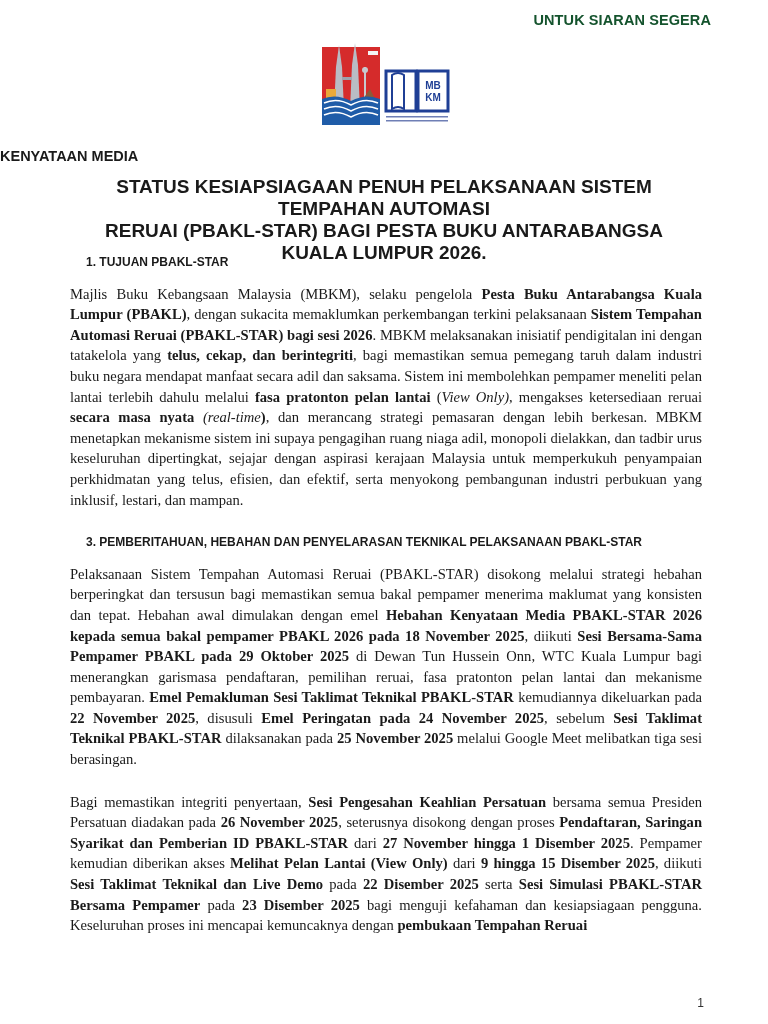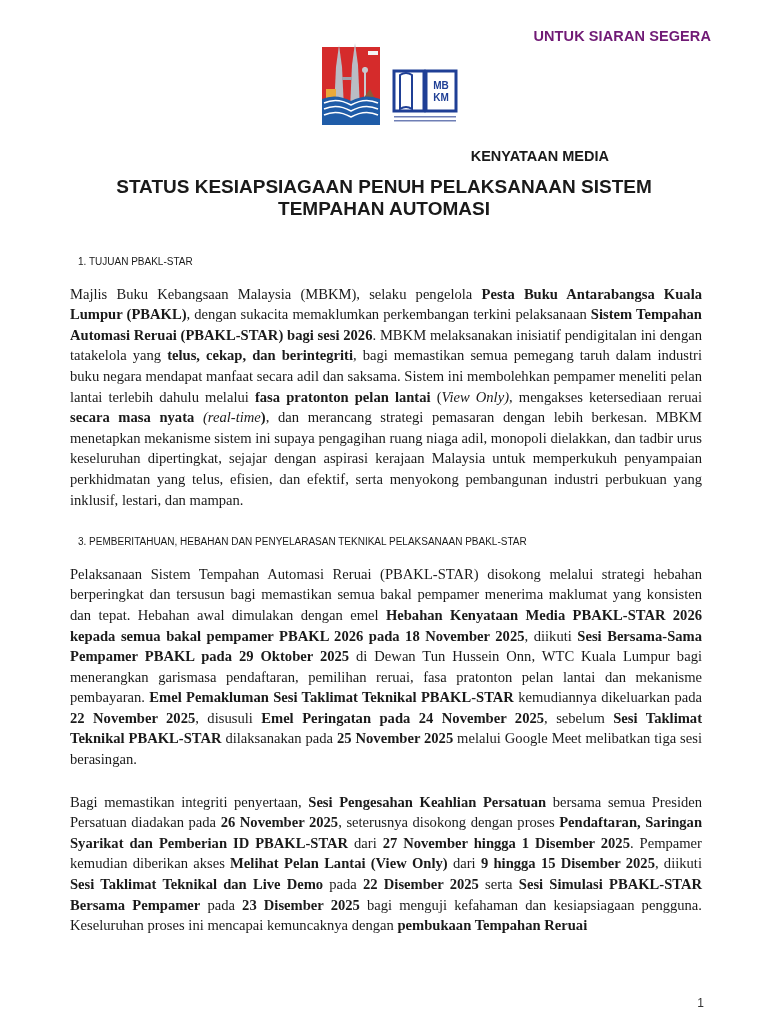--- a/index.html
+++ b/index.html
@@ -1,28 +1,28 @@
 <!DOCTYPE html>
 <html><head>
 <meta charset="utf-8">
 <style>
   html, body { margin: 0; padding: 0; background: #ffffff; }
   body { width: 768px; height: 1024px; position: relative; overflow: hidden;
          font-family: "Liberation Sans", sans-serif; color: #1a1a1a; }
-  .release-tag { position: absolute; top: 28px; right: 57px; color: #701a75;
+  .release-tag { position: absolute; top: 12px; right: 57px; color: #14532d;
                  font-weight: bold; font-size: 14.5px; letter-spacing: 0.1px; }
-  .logos { position: absolute; top: 37px; left: 320px; display: flex; align-items: flex-end; gap: 8px; }
+  .logos { position: absolute; top: 37px; left: 320px; display: flex; align-items: flex-end; }
   .logo-pbakl { width: 62px; height: 90px; }
   .logo-mbkm { width: 70px; height: 60px; margin-bottom: 2px; }
-  .title { position: absolute; top: 148px; left: 0; width: 609px; text-align: right;
+  .title { position: absolute; top: 148px; left: 0; width: 609px; text-align: left;
            font-weight: bold; font-size: 14.5px; }
   .subtitle { position: absolute; top: 176px; left: 70px; width: 628px; text-align: center;
               font-weight: bold; font-size: 19px; line-height: 22px; }
   .content { position: absolute; top: 252px; left: 70px; width: 632px; font-size: 14.6px; line-height: 20.6px; }
-  .content h2 { font-size: 10px; font-weight: normal; margin: 0 0 11px 8px; line-height: 20.6px; }
+  .content h2 { font-size: 12px; font-weight: bold; margin: 0 0 11px 16px; line-height: 20.6px; }
   .content p { margin: 0 0 11px 0; text-align: justify; font-family: Liberation Serif, serif; }
   .content p.last { margin-bottom: 0; }
   .sec2 { margin-top: 22px !important; }
   b { font-weight: bold; }
   i { font-style: italic; }
   .page-num { position: absolute; top: 996px; right: 64px; font-size: 12px; color: #333; }
 </style>
 </head>
 <body>
 
@@ -51,20 +51,21 @@
     <text x="51" y="24" font-family="Liberation Sans, sans-serif" font-size="10" font-weight="bold" fill="#1f3f95" text-anchor="middle">MB</text>
     <text x="51" y="36" font-family="Liberation Sans, sans-serif" font-size="10" font-weight="bold" fill="#1f3f95" text-anchor="middle">KM</text>
     <rect x="4" y="51" width="62" height="1.5" fill="#6f7fb5"></rect>
     <rect x="4" y="55" width="62" height="1.5" fill="#6f7fb5"></rect>
   </svg>
 </div>
 
 <div class="title">KENYATAAN MEDIA</div>
 <div class="subtitle">
   <div>STATUS KESIAPSIAGAAN PENUH  PELAKSANAAN SISTEM TEMPAHAN AUTOMASI</div>
+  <div>RERUAI (PBAKL-STAR) BAGI PESTA BUKU ANTARABANGSA KUALA LUMPUR 2026.</div>
 </div>
 
 <div class="content">
   <h2>1. TUJUAN PBAKL-STAR</h2>
   <p><span>Majlis Buku Kebangsaan Malaysia (MBKM), selaku pengelola </span><b>Pesta Buku Antarabangsa Kuala Lumpur (PBAKL)</b><span>, dengan sukacita memaklumkan perkembangan terkini pelaksanaan </span><b>Sistem Tempahan Automasi Reruai (PBAKL-STAR) bagi sesi 2026</b><span>. MBKM melaksanakan inisiatif pendigitalan ini dengan tatakelola yang </span><b>telus, cekap, dan berintegriti</b><span>, bagi memastikan semua pemegang taruh dalam industri buku negara mendapat manfaat secara adil dan saksama. Sistem ini membolehkan pempamer meneliti pelan lantai terlebih dahulu melalui </span><b>fasa pratonton pelan lantai</b><span> (</span><i>View Only)</i><span>, mengakses ketersediaan reruai </span><b>secara masa nyata</b><span> </span><i>(real-time</i><b>)</b><span>, dan merancang strategi pemasaran dengan lebih berkesan. MBKM menetapkan mekanisme sistem ini supaya pengagihan ruang niaga adil, monopoli dielakkan, dan tadbir urus keseluruhan dipertingkat, sejajar dengan aspirasi kerajaan Malaysia untuk memperkukuh penyampaian perkhidmatan yang telus, efisien, dan efektif, serta menyokong pembangunan industri perbukuan yang inklusif, lestari, dan mampan.</span></p>
 
   <h2 class="sec2">3. PEMBERITAHUAN, HEBAHAN DAN PENYELARASAN TEKNIKAL PELAKSANAAN PBAKL-STAR</h2>
   <p><span>Pelaksanaan Sistem Tempahan Automasi Reruai (PBAKL-STAR) disokong melalui strategi hebahan berperingkat dan tersusun bagi memastikan semua bakal pempamer menerima maklumat yang konsisten dan tepat. Hebahan awal dimulakan dengan emel </span><b>Hebahan Kenyataan Media PBAKL-STAR 2026 kepada semua bakal pempamer PBAKL 2026 pada 18 November 2025</b><span>, diikuti </span><b>Sesi Bersama-Sama Pempamer PBAKL pada 29 Oktober 2025</b><span> di Dewan Tun Hussein Onn, WTC Kuala Lumpur bagi menerangkan garismasa pendaftaran, pemilihan reruai, fasa pratonton pelan lantai dan mekanisme pembayaran. </span><b>Emel Pemakluman Sesi Taklimat Teknikal PBAKL-STAR</b><span> kemudiannya dikeluarkan pada </span><b>22 November 2025</b><span>, disusuli </span><b>Emel Peringatan pada 24 November 2025</b><span>, sebelum </span><b>Sesi Taklimat Teknikal PBAKL-STAR</b><span> dilaksanakan pada </span><b>25 November 2025</b><span> melalui Google Meet melibatkan tiga sesi berasingan.</span></p>
   <p class="last" style="margin-top:22px;"><span>Bagi memastikan integriti penyertaan, </span><b>Sesi Pengesahan Keahlian Persatuan</b><span> bersama semua Presiden Persatuan diadakan pada </span><b>26 November 2025</b><span>, seterusnya disokong dengan proses </span><b>Pendaftaran, Saringan Syarikat dan Pemberian ID PBAKL-STAR</b><span> dari </span><b>27 November hingga 1 Disember 2025</b><span>. Pempamer kemudian diberikan akses </span><b>Melihat Pelan Lantai (View Only)</b><span> dari </span><b>9 hingga 15 Disember 2025</b><span>, diikuti </span><b>Sesi Taklimat Teknikal dan Live Demo</b><span> pada </span><b>22 Disember 2025</b><span> serta </span><b>Sesi Simulasi PBAKL-STAR Bersama Pempamer</b><span> pada </span><b>23 Disember 2025</b><span> bagi menguji kefahaman dan kesiapsiagaan pengguna. Keseluruhan proses ini mencapai kemuncaknya dengan </span><b>pembukaan Tempahan Reruai</b></p>
 </div>

